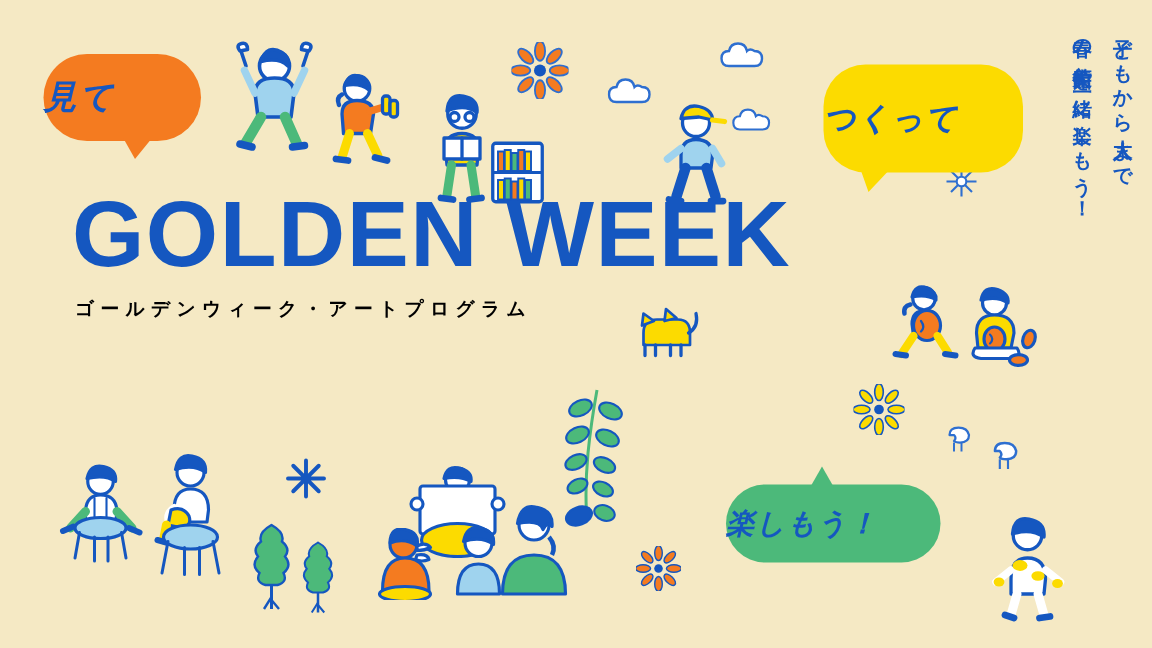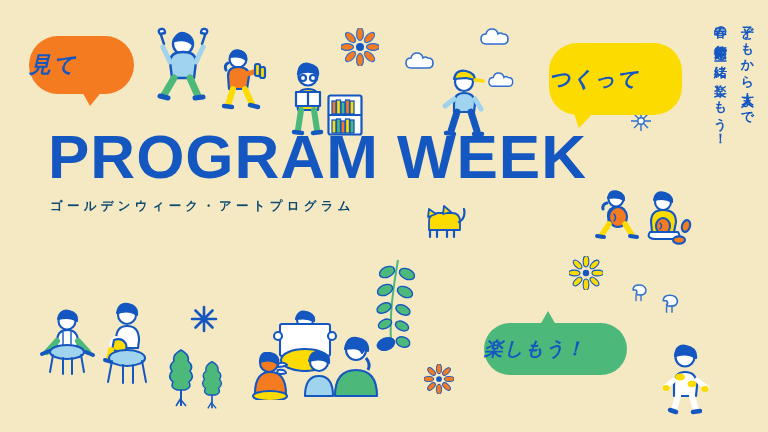--- a/index.html
+++ b/index.html
@@ -13,21 +13,21 @@
   
   .title-main{
     position:absolute;color:#1557c0;font-weight:700;
     letter-spacing:-0.5px;white-space:nowrap;line-height:1;
     font-family:"Liberation Sans","DejaVu Sans",sans-serif;
   }
   #title-line1{left:48px;top:126px;font-size:62px;letter-spacing:1px;}
   #title-line2{left:48px;top:228px;font-size:62px;letter-spacing:1px;}
   #subtitle-kana{
     position:absolute;left:50px;top:198px;
-    color:#0c4a6e;font-size:12.5px;font-weight:700;
+    color:#000000;font-size:12.5px;font-weight:700;
     letter-spacing:4.2px;white-space:nowrap;
     font-family:"DejaVu Sans","Liberation Sans",sans-serif;
   }
 
   
   #vertical-text{
     position:absolute;right:10px;top:16px;
     display:flex;flex-direction:row-reverse;gap:6px;
     color:#1557c0;
   }
@@ -385,21 +385,21 @@
       <ellipse cx="6" cy="19" rx="6.3" ry="3.2"></ellipse>
       <ellipse cx="32" cy="19" rx="6.3" ry="3.2"></ellipse>
       <ellipse cx="9.5" cy="9.5" rx="3.1" ry="6.1" transform="rotate(-45 9.5 9.5)"></ellipse>
       <ellipse cx="28.5" cy="9.5" rx="3.1" ry="6.1" transform="rotate(45 28.5 9.5)"></ellipse>
       <ellipse cx="9.5" cy="28.5" rx="3.1" ry="6.1" transform="rotate(45 9.5 28.5)"></ellipse>
       <ellipse cx="28.5" cy="28.5" rx="3.1" ry="6.1" transform="rotate(-45 28.5 28.5)"></ellipse>
     </g>
     <circle cx="19" cy="19" r="3.6" fill="#1557c0"></circle>
   </svg>
 
-  <div class="title-main" id="title-line1">PROGRAM WEEK</div>
+  <div class="title-main" id="title-line1">GOLDEN WEEK</div>
 
   <div id="subtitle-kana">ゴールデンウィーク・アートプログラム</div>
 
 
   <div class="bubble" id="bubble-mite">
     <span>見て</span>
   </div>
   <div class="bubble" id="bubble-tsukutte">
     <span>つくって</span>
   </div>

